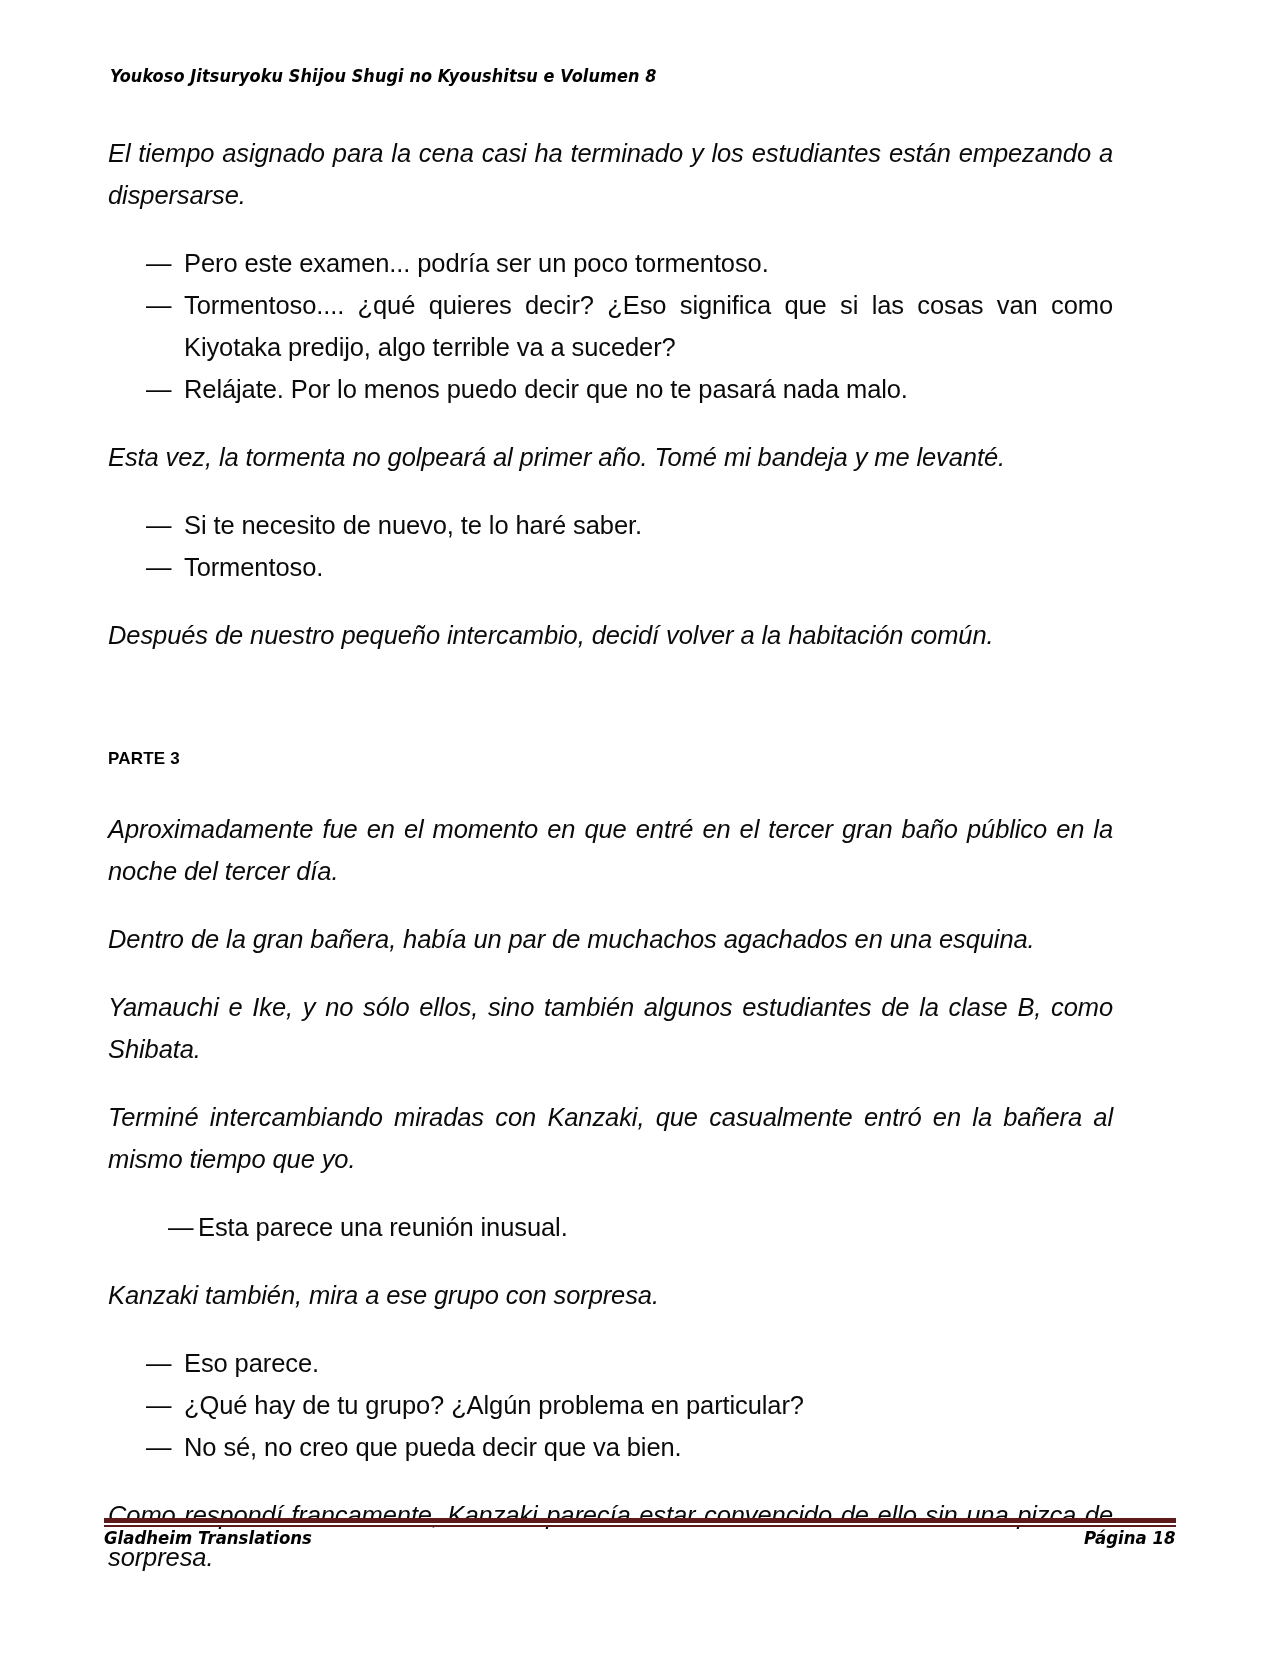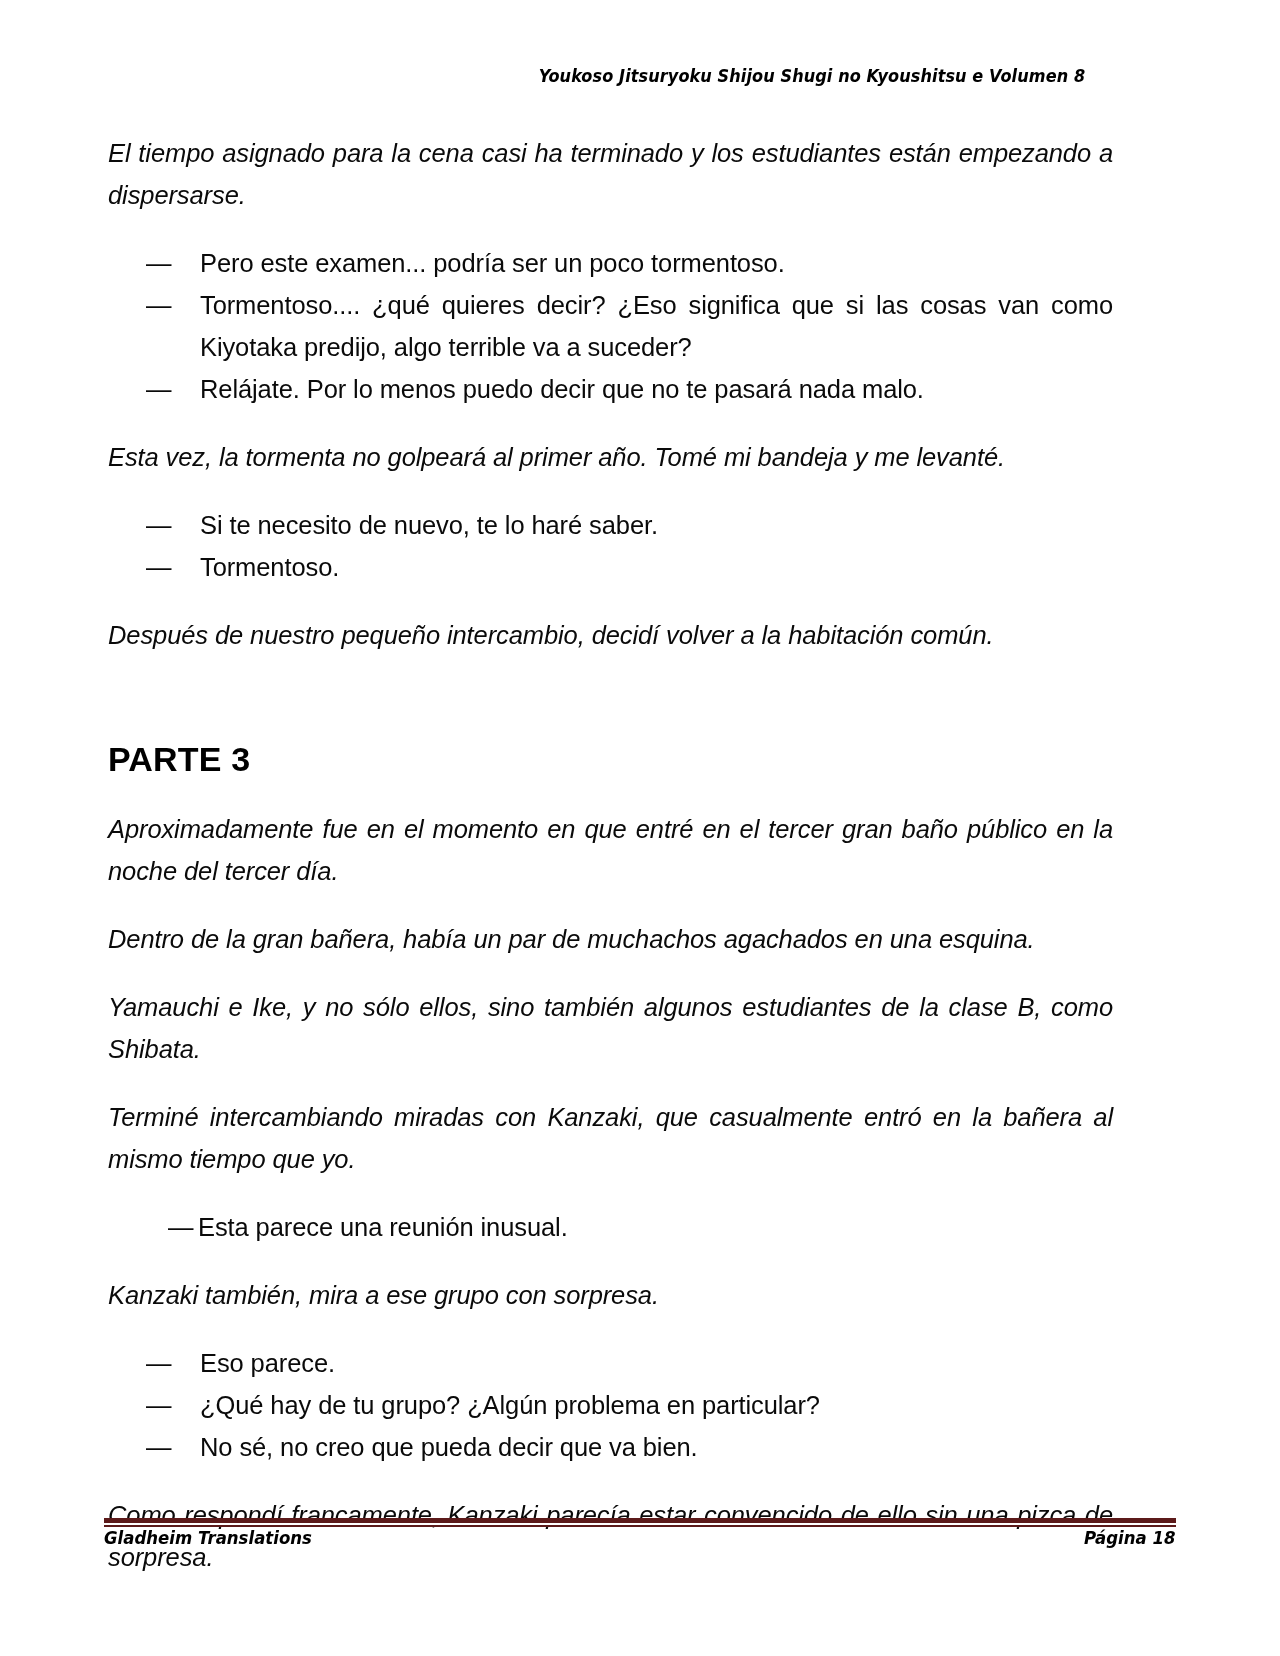--- a/index.html
+++ b/index.html
@@ -23,21 +23,20 @@
     padding: 0;
     background: #ffffff;
   }
 
   
   .page-header {
     position: absolute;
     top: 66px;
     left: 110px;
     width: 1060px;
-    text-align: right;
   }
   .header-title {
     font-family: "DejaVu Sans", sans-serif;
     font-weight: bold;
     font-style: italic;
     font-size: 17.5px;
     letter-spacing: 0.1px;
     transform: scaleX(0.92);
     transform-origin: left center;
     white-space: nowrap;
@@ -81,21 +80,20 @@
     letter-spacing: -0.1px;
     color: #0a0a0a;
   }
   .dialogue-block li .dash {
     position: absolute;
     left: 0;
     top: 0;
   }
   .dialogue-block li .dtext {
     display: block;
-    margin-left: 16px;
   }
 
   
   .dialogue-single {
     margin: 0 0 26px 0;
     padding: 0;
     list-style: none;
   }
   .dialogue-single li {
     position: relative;
@@ -107,21 +105,21 @@
     color: #0a0a0a;
   }
   .dialogue-single li .dash {
     position: absolute;
     left: 0;
     top: 0;
   }
 
   h2.section-heading {
     margin: 0 0 28px 0;
-    font-size: 34px;
+    font-size: 17px;
     line-height: 42px;
     font-weight: bold;
     letter-spacing: 0.2px;
     color: #000000;
   }
 
   .gap-lg { height: 56px; }
 
   
   .page-footer {

